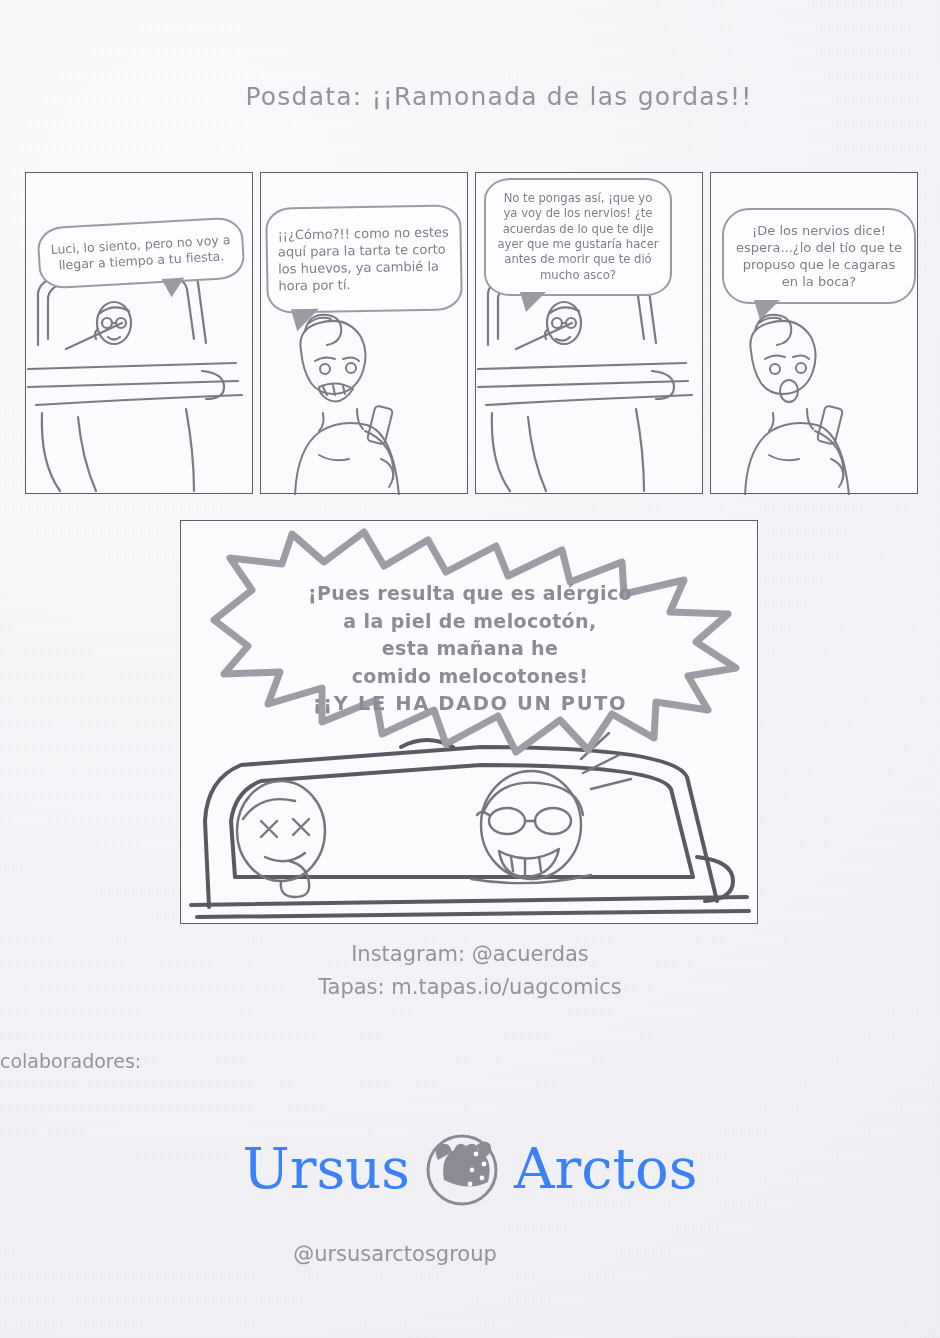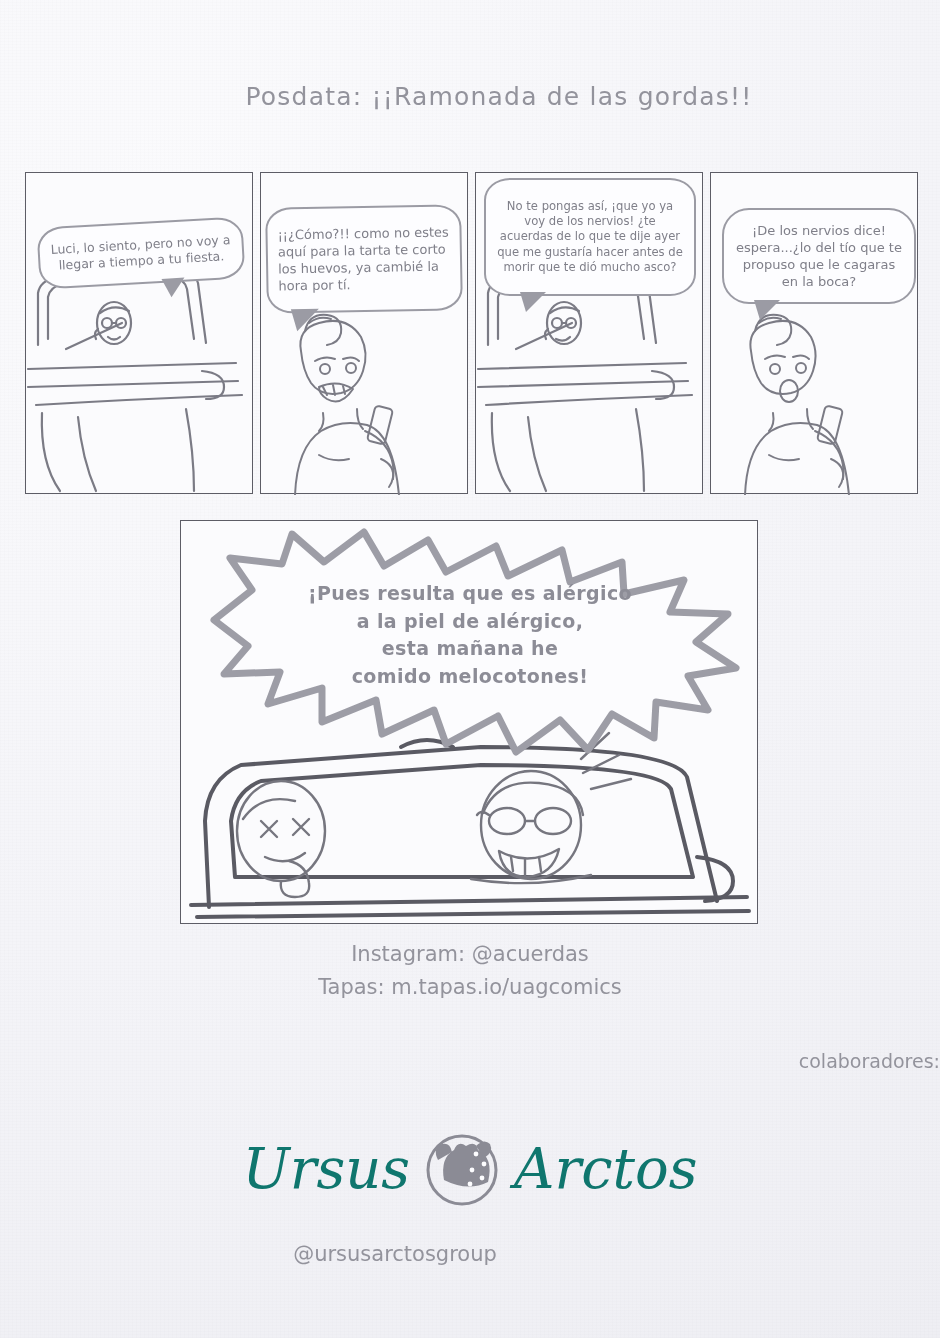--- a/index.html
+++ b/index.html
@@ -92,21 +92,21 @@
     display: flex; align-items: center;
   }
   .b2 .tail {
     left: 22px; bottom: -20px;
     border-left: 6px solid transparent;
     border-right: 22px solid transparent;
     border-top: 22px solid #9b9ba4;
   }
 
   .b3 {
-    left: 484px; top: 178px; width: 212px; height: 118px;
+    left: 484px; top: 178px; width: 188px; height: 118px;
     font-size: 11.6px;
     text-align: center;
     display: flex; align-items: center; justify-content: center;
   }
   .b3 .tail {
     left: 34px; bottom: -18px;
     border-left: 6px solid transparent;
     border-right: 20px solid transparent;
     border-top: 20px solid #9b9ba4;
   }
@@ -157,36 +157,35 @@
     position: absolute;
     left: 0; top: 938px; width: 940px;
     text-align: center;
     color: #93939c;
     font-size: 21px;
     line-height: 1.55;
   }
   .collab {
     position: absolute;
     left: 0; top: 1050px; width: 940px;
-    text-align: right;
+    text-align: left;
     font-size: 19px;
     color: #93939c;
   }
   .logo-wrap {
     position: absolute;
     left: 0; top: 1120px; width: 940px;
     display: flex; align-items: center; justify-content: center;
     gap: 6px;
   }
   .logo-word {
     font-size: 56px;
-    color: #0f766e;
+    color: #3b82f6;
     letter-spacing: 0px;
     font-family: "DejaVu Serif", serif;
-    font-style: italic;
   }
   .handle {
     position: absolute;
     left: 0; top: 1242px; width: 790px;
     text-align: center;
     font-size: 21px;
     color: #93939c;
   }
 </style>
 </head>
@@ -359,23 +358,24 @@
   </svg>
 </div>
 
 <div class="starburst">
   <svg viewBox="0 0 548 232" preserveAspectRatio="none">
     <polygon points="18,92 56,62 34,30 86,36 96,6 128,34 168,4 188,38 232,12 250,44 300,18 312,48 366,22 374,54 426,34 428,66 488,52 474,84 532,86 500,114 540,140 492,148 512,182 460,174 458,210 416,186 392,222 364,192 320,224 302,188 250,216 238,182 186,206 180,172 126,194 126,160 72,176 84,144 28,146 52,118" fill="#fcfcfe" stroke="#9d9da6" stroke-width="7" stroke-linejoin="round"></polygon>
   </svg>
 </div>
 <div class="star-text">
   <div>¡Pues resulta que es alérgico</div>
-  <div>a la piel de alérgico,</div>
+  <div>a la piel de melocotón,</div>
   <div>esta mañana he</div>
   <div>comido melocotones!</div>
+  <div class="shout">¡¡Y LE HA DADO UN PUTO</div>
 </div>
 
 <div class="footer-lines">
   <div>Instagram: @acuerdas</div>
   <div>Tapas: m.tapas.io/uagcomics</div>
 </div>
 
 <div class="collab">colaboradores:</div>
 
 <div class="logo-wrap">

